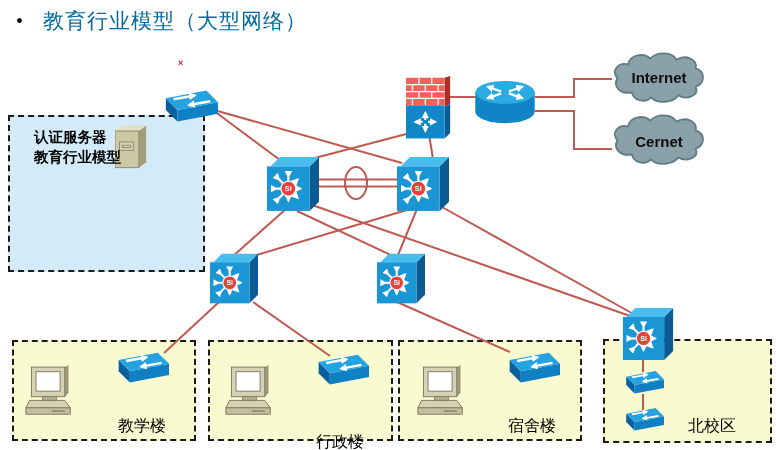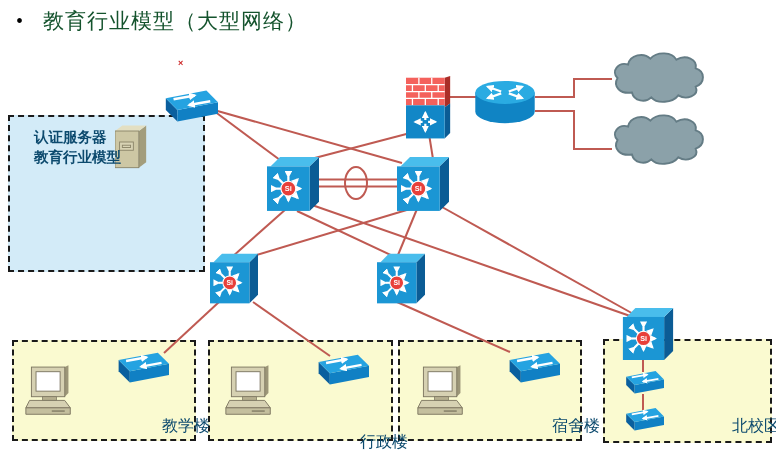--- a/index.html
+++ b/index.html
@@ -1,27 +1,27 @@
 <!DOCTYPE html>
 <html><head>
 <meta charset="utf-8">
 <style>
   html,body{margin:0;padding:0;background:#fff;}
   .stage{position:relative;width:776px;height:450px;background:#fff;overflow:hidden;
          font-family:"Liberation Serif",serif;}
   .title-row{position:absolute;left:16px;top:8px;width:600px;display:flex;align-items:flex-start;}
   .title-bullet{font-size:20px;line-height:26px;margin-right:20px;color:#000;}
-  .title-text{font-size:21px;line-height:26px;color:#14532d;letter-spacing:1px;}
+  .title-text{font-size:21px;line-height:26px;color:#0369a1;letter-spacing:1px;}
   .zone{position:absolute;border:2px dashed #1a1a1a;box-sizing:border-box;}
   .zone-blue{background:#d3ebf8;}
   .zone-yellow{background:#fafad0;}
   .diagram-svg{position:absolute;left:0;top:0;}
-  .label{position:absolute;color:#0c4a6e;font-family:Liberation Serif, serif;}
+  .label{position:absolute;color:#000000;font-family:Liberation Serif, serif;}
   .server-lines{left:34px;top:128px;font-size:14.5px;line-height:19.5px;font-weight:bold;}
-  .bldg-label{top:416px;width:92px;text-align:right;font-size:16px;}
+  .bldg-label{top:416px;width:92px;text-align:left;font-size:16px;}
   .cloud-label{width:102px;text-align:center;font-family:"Liberation Sans",sans-serif;
                font-weight:bold;font-size:15px;color:#0d0d0d;}
   .err-x{position:absolute;left:178px;top:58px;font-size:9px;font-weight:bold;
          color:#c22;font-family:"Liberation Sans",sans-serif;}
   text{font-family:"Liberation Sans",sans-serif;}
 </style>
 </head>
 <body>
 
 <div class="stage">
@@ -174,19 +174,21 @@
     <use href="#sym-pc" x="24" y="364" width="50" height="58"></use>
     <use href="#sym-pc" x="224" y="364" width="50" height="58"></use>
     <use href="#sym-pc" x="416" y="364" width="50" height="58"></use>
   </svg>
 
   <div class="label server-lines">
     <div>认证服务器</div>
     <div>教育行业模型</div>
   </div>
 
+  <div class="label cloud-label" style="left:608px;top:69px;">Internet</div>
+  <div class="label cloud-label" style="left:608px;top:133px;">Cernet</div>
 
   <div class="label bldg-label" style="left:118px;">教学楼</div>
   <div class="label bldg-label" style="left:316px;margin-top:16px;">行政楼</div>
   <div class="label bldg-label" style="left:508px;">宿舍楼</div>
   <div class="label bldg-label" style="left:688px;">北校区</div>
 
 </div>
 
 </body></html>

